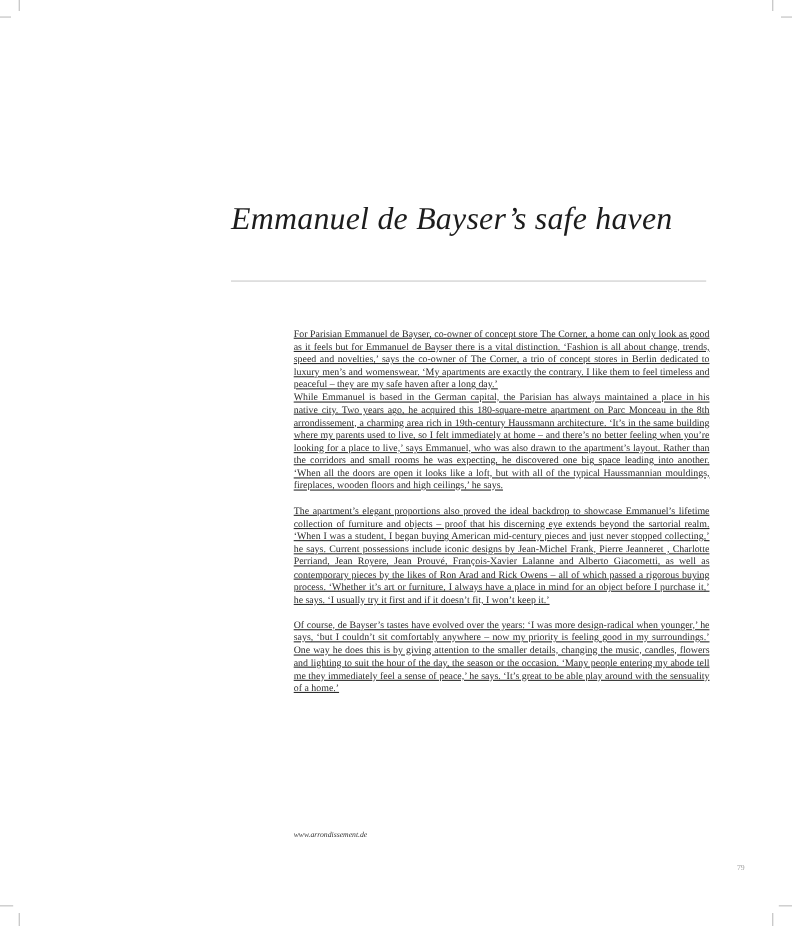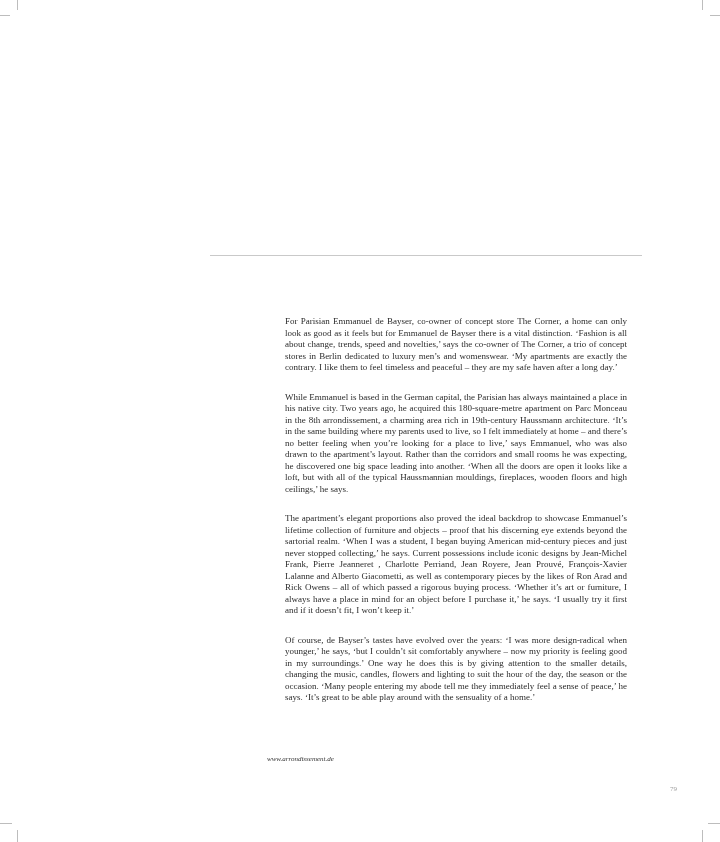--- a/index.html
+++ b/index.html
@@ -58,21 +58,22 @@
     position: absolute;
     left: 267px;
     top: 298px;
     width: 378px;
     font-size: 9px;
     line-height: 11.5px;
     color: #2b2b2b;
     text-align: justify;
   }
   .body-col p {
-    margin: 18px;
+    margin: 0;
+    text-decoration: underline;
   }
   .body-col p.gap {
     margin-top: 11.5px;
   }
 
   .website {
     position: absolute;
     left: 267px;
     top: 755px;
     font-style: italic;
@@ -96,20 +97,21 @@
 
   <span class="crop-mark cm-tl-v"></span>
   <span class="crop-mark cm-tl-h"></span>
   <span class="crop-mark cm-tr-v"></span>
   <span class="crop-mark cm-tr-h"></span>
   <span class="crop-mark cm-bl-h"></span>
   <span class="crop-mark cm-bl-v"></span>
   <span class="crop-mark cm-br-h"></span>
   <span class="crop-mark cm-br-v"></span>
 
+  <h1 class="title">Emmanuel de Bayser’s safe haven</h1>
 
   <div class="rule"></div>
 
   <div class="body-col">
     <p>For Parisian Emmanuel de Bayser, co-owner of concept store The Corner, a home can only look as good as it feels but for Emmanuel de Bayser there is a vital distinction. ‘Fashion is all about change, trends, speed and novelties,’ says the co-owner of The Corner, a trio of concept stores in Berlin dedicated to luxury men’s and womenswear. ‘My apartments are exactly the contrary. I like them to feel timeless and peaceful – they are my safe haven after a long day.’</p>
     <p>While Emmanuel is based in the German capital, the Parisian has always maintained a place in his native city. Two years ago, he acquired this 180-square-metre apartment on Parc Monceau in the 8th arrondissement, a charming area rich in 19th-century Haussmann architecture. ‘It’s in the same building where my parents used to live, so I felt immediately at home – and there’s no better feeling when you’re looking for a place to live,’ says Emmanuel, who was also drawn to the apartment’s layout. Rather than the corridors and small rooms he was expecting, he discovered one big space leading into another. ‘When all the doors are open it looks like a loft, but with all of the typical Haussmannian mouldings, fireplaces, wooden floors and high ceilings,’ he says.</p>
     <p class="gap">The apartment’s elegant proportions also proved the ideal backdrop to showcase Emmanuel’s lifetime collection of furniture and objects – proof that his discerning eye extends beyond the sartorial realm. ‘When I was a student, I began buying American mid-century pieces and just never stopped collecting,’ he says. Current possessions include iconic designs by Jean-Michel Frank, Pierre Jeanneret , Charlotte Perriand, Jean Royere, Jean Prouvé, François-Xavier Lalanne and Alberto Giacometti, as well as contemporary pieces by the likes of Ron Arad and Rick Owens – all of which passed a rigorous buying process. ‘Whether it’s art or furniture, I always have a place in mind for an object before I purchase it,’ he says. ‘I usually try it first and if it doesn’t fit, I won’t keep it.’</p>
     <p class="gap">Of course, de Bayser’s tastes have evolved over the years: ‘I was more design-radical when younger,’ he says, ‘but I couldn’t sit comfortably anywhere – now my priority is feeling good in my surroundings.’ One way he does this is by giving attention to the smaller details, changing the music, candles, flowers and lighting to suit the hour of the day, the season or the occasion. ‘Many people entering my abode tell me they immediately feel a sense of peace,’ he says. ‘It’s great to be able play around with the sensuality of a home.’</p>
   </div>
 

